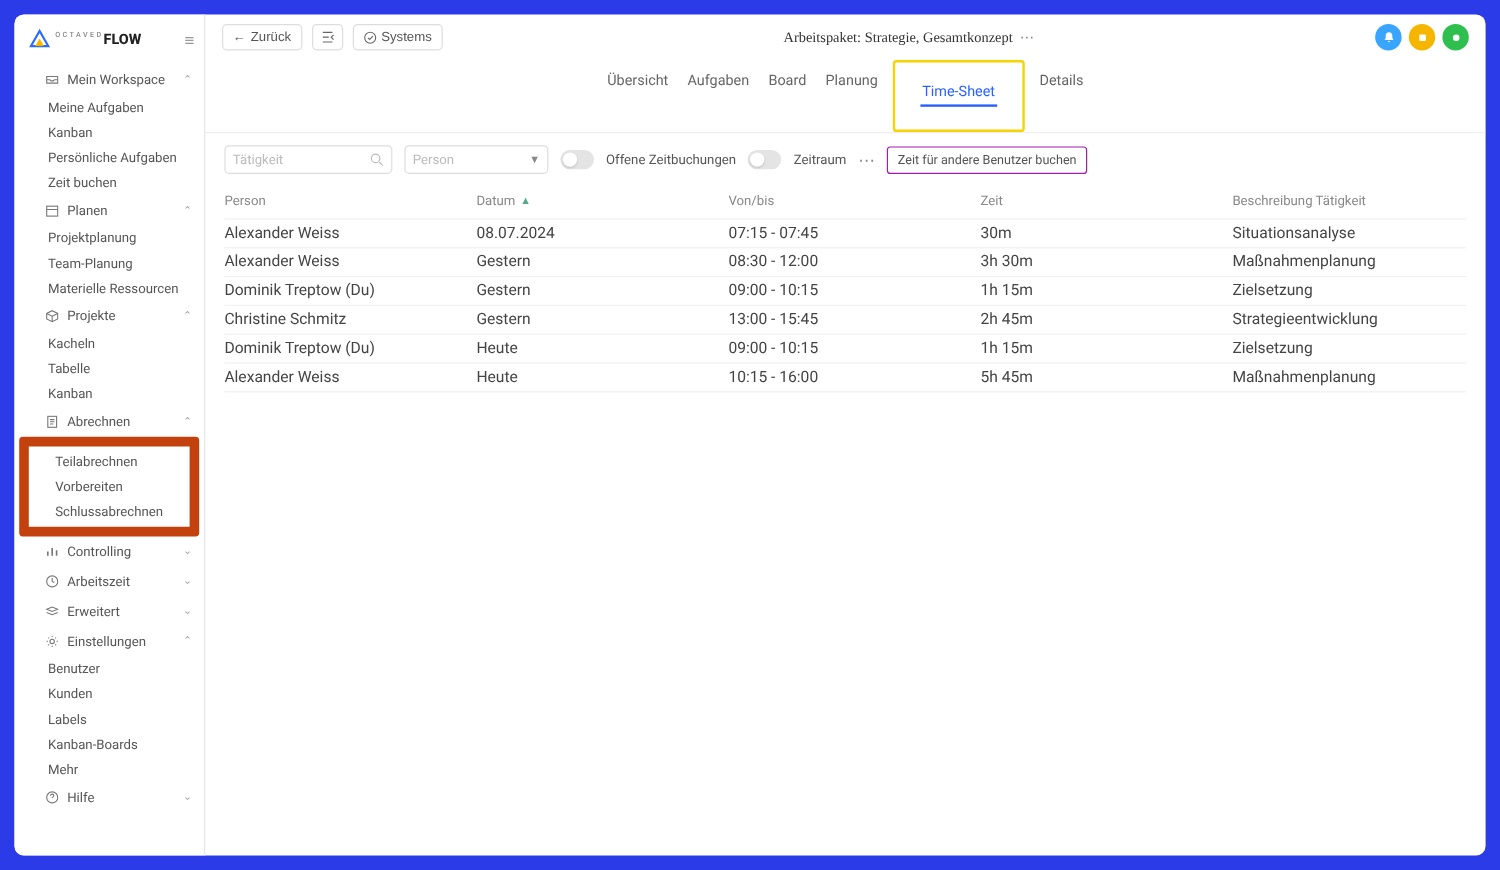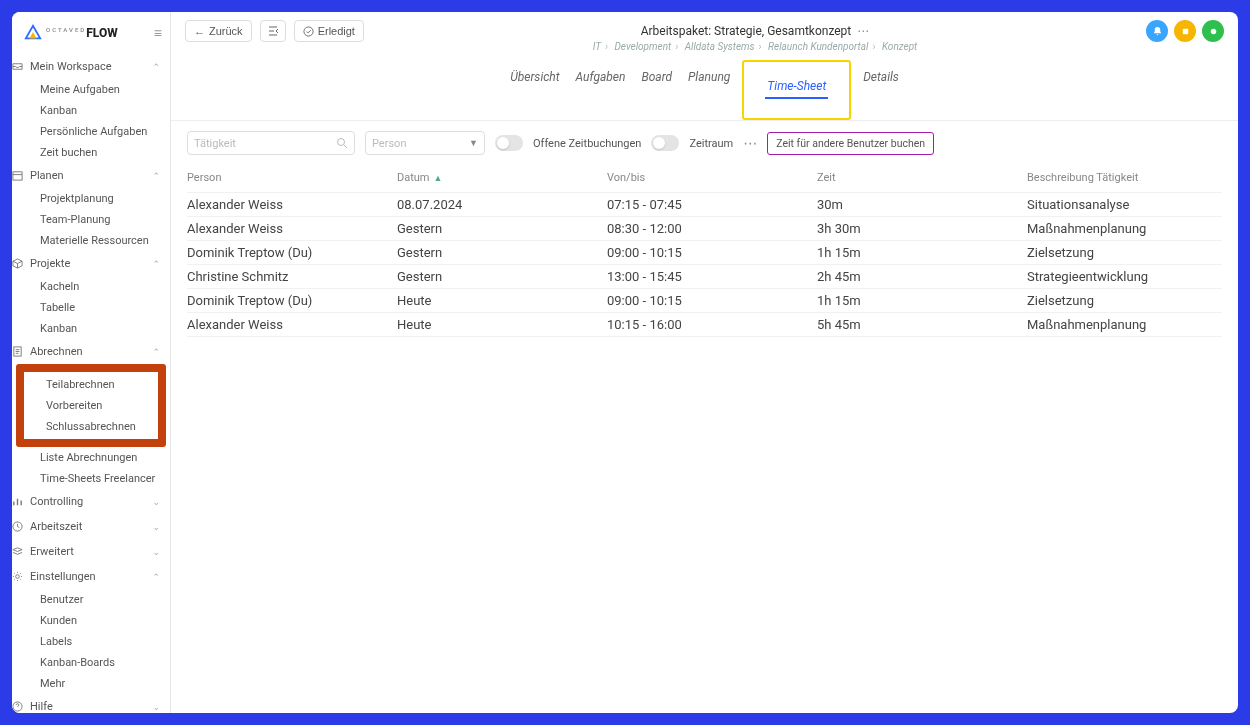--- a/index.html
+++ b/index.html
@@ -10,51 +10,51 @@
   .sidebar::-webkit-scrollbar-thumb { background: #c8c8c8; border-radius: 3px; }
   .sidebar::-webkit-scrollbar-track { background: transparent; }
   .logo-row { display: flex; align-items: center; justify-content: space-between; padding: 12px 8px 12px 12px; }
   .logo { display: flex; align-items: center; gap: 4px; }
   .logo-mark { width: 18px; height: 18px; }
   .logo-text { display: flex; flex-direction: row; line-height: 1; }
   .logo-top { font-size: 6px; letter-spacing: 2px; color: #888; font-weight: 500; }
   .logo-bot { font-size: 12px; font-weight: 800; color: #222; letter-spacing: 0; }
   .ham-icon { color: #999; font-size: 14px; cursor: pointer; }
   .s-section { padding: 0; }
-  .s-header { display: flex; align-items: center; justify-content: space-between; padding: 6px 10px 6px 0; cursor: pointer; color: #555; font-size: 11px; }
+  .s-header { display: flex; align-items: center; justify-content: space-between; padding: 6px 10px 6px 26px; cursor: pointer; color: #555; font-size: 11px; }
   .s-header .lbl { display: flex; align-items: center; gap: 6px; }
   .s-header .ico { width: 12px; text-align: center; color: #777; font-size: 11px; }
   .s-chev { color: #aaa; font-size: 9px; }
   .s-items { padding-left: 28px; }
   .s-item { padding: 4px 8px 4px 0; font-size: 11px; color: #555; cursor: pointer; }
   .highlight-box { border: 8px solid #c2410c; border-radius: 3px; margin: 0 4px 0 4px; padding: 2px 0 2px 22px; }
   .highlight-box .s-item { padding-left: 0; }
   .main { flex: 1; display: flex; flex-direction: column; overflow: hidden; }
   .topbar { display: flex; align-items: flex-start; justify-content: space-between; padding: 8px 14px 0 14px; }
   .tb-left { display: flex; align-items: center; gap: 8px; }
   .btn { display: inline-flex; align-items: center; gap: 4px; border: 1px solid #ddd; border-radius: 4px; padding: 4px 8px; font-size: 11px; color: #555; background: #fff; cursor: pointer; }
   .btn.sm { padding: 4px 6px; }
   .tb-center { text-align: center; flex: 1; }
-  .title-row { display: inline-flex; align-items: center; gap: 6px; font-size: 12px; color: #333; justify-content: space-between; }
+  .title-row { display: inline-flex; align-items: center; gap: 6px; font-size: 12px; color: #333; justify-content: space-between; font-family: Liberation Serif, serif; }
   .title-dots { color: #888; font-size: 12px; }
   .breadcrumb { margin-top: 2px; font-size: 10px; color: #999; }
   .breadcrumb .sep { margin: 0 4px; color: #bbb; }
   .breadcrumb .bc { color: #9aa; font-style: italic; }
   .tb-right { display: flex; gap: 6px; }
   .circ { width: 22px; height: 22px; border-radius: 50%; display: flex; align-items: center; justify-content: center; color: #fff; font-size: 10px; }
   .c-blue { background: #3aa5ff; }
   .c-yellow { background: #f6b600; }
   .c-green { background: #2fbf4e; }
-  .tabs { display: flex; justify-content: center; gap: 8px; border-bottom: 1px solid #eee; padding: 12px 0 0 0; font-size: 12px; font-style: italic; }
+  .tabs { display: flex; justify-content: center; gap: 8px; border-bottom: 1px solid #eee; padding: 12px 0 0 0; font-size: 12px; }
   .tab { padding: 6px 4px 10px 4px; color: #666; cursor: pointer; position: relative; }
   .tab.active-wrap { border: 2px solid #f7d300; border-radius: 3px; margin-top: -4px; padding: 4px 8px 6px 8px; }
   .tab.active { color: #2b5fff; border-bottom: 2px solid #2b5fff; padding-bottom: 8px; margin-bottom: -1px; }
   .filters { display: flex; align-items: center; gap: 10px; padding: 10px 16px; flex-wrap: wrap; }
   .inp { display: flex; align-items: center; border: 1px solid #ddd; border-radius: 4px; padding: 3px 6px; height: 24px; background: #fff; }
-  .inp.search { width: 168px; justify-content: space-between; }
+  .inp.search { width: 140px; justify-content: space-between; }
   .inp.select { width: 120px; justify-content: space-between; }
   .ph { color: #bbb; font-size: 11px; }
   .search-ic { color: #bbb; font-size: 12px; }
   .caret { color: #888; font-size: 9px; }
   .toggle { width: 28px; height: 16px; background: #e4e4e4; border-radius: 10px; position: relative; cursor: pointer; }
   .toggle::after { content: ""; position: absolute; width: 12px; height: 12px; background: #fff; border-radius: 50%; top: 2px; left: 2px; box-shadow: 0 1px 2px rgba(0,0,0,0.15); }
   .tog-label { font-size: 11px; color: #555; }
   .dots { color: #888; font-size: 14px; }
   .other-user { border: 1px solid #a21caf; border-radius: 3px; padding: 4px 8px; font-size: 10.5px; color: #555; }
   .table { padding: 0 16px; }
@@ -152,24 +152,20 @@
               </span>
               <span>Abrechnen</span>
             </span>
             <span class="s-chev">⌃</span>
           </div>
           <div class="highlight-box">
             <div class="s-item">Teilabrechnen</div>
             <div class="s-item">Vorbereiten</div>
             <div class="s-item">Schlussabrechnen</div>
           </div>
-          <div class="s-items">
-            <div class="s-item">Liste Abrechnungen</div>
-            <div class="s-item">Time-Sheets Freelancer</div>
-          </div>
         </div>
         <div class="s-section">
           <div class="s-header">
             <span class="lbl">
               <span class="ico">
                 <svg width="11" height="11" viewBox="0 0 12 12">
                   <path d="M2 10V6 M6 10V3 M10 10V5" stroke="#777" stroke-width="1.5"></path>
                 </svg>
               </span>
               <span>Controlling</span>
@@ -252,34 +248,27 @@
         <button class="btn sm">
           <svg width="12" height="12" viewBox="0 0 12 12">
               <path d="M2 2h8M2 6h5M2 10h8 M11 4l-2 2 2 2" stroke="#666" stroke-width="1" fill="none"></path>
             </svg>
         </button>
         <button class="btn">
           <svg width="11" height="11" viewBox="0 0 12 12">
               <circle cx="6" cy="6" r="5" fill="none" stroke="#666"></circle>
               <path d="M4 6l1.5 1.5L8.5 4.5" stroke="#666" fill="none"></path>
             </svg>
-          <span>Erledigt</span>
+          <span>Systems</span>
         </button>
       </div>
       <div class="tb-center">
         <div class="title-row">
           <span>Arbeitspaket: Strategie, Gesamtkonzept</span>
           <span class="title-dots">⋯</span>
-        </div>
-        <div class="breadcrumb">
-          <span class="bc">IT</span><span class="sep">›</span>
-          <span class="bc">Development</span><span class="sep">›</span>
-          <span class="bc">Alldata Systems</span><span class="sep">›</span>
-          <span class="bc">Relaunch Kundenportal</span><span class="sep">›</span>
-          <span class="bc">Konzept</span>
         </div>
       </div>
       <div class="tb-right">
         <div class="circ c-blue">
           <svg width="11" height="11" viewBox="0 0 12 12">
               <path d="M6 1c-2 0-3 1.5-3 3v2l-1 2h8l-1-2V4c0-1.5-1-3-3-3zM5 9a1 1 0 002 0" fill="#fff"></path>
             </svg>
         </div>
         <div class="circ c-yellow">
           <svg width="11" height="11" viewBox="0 0 12 12">

